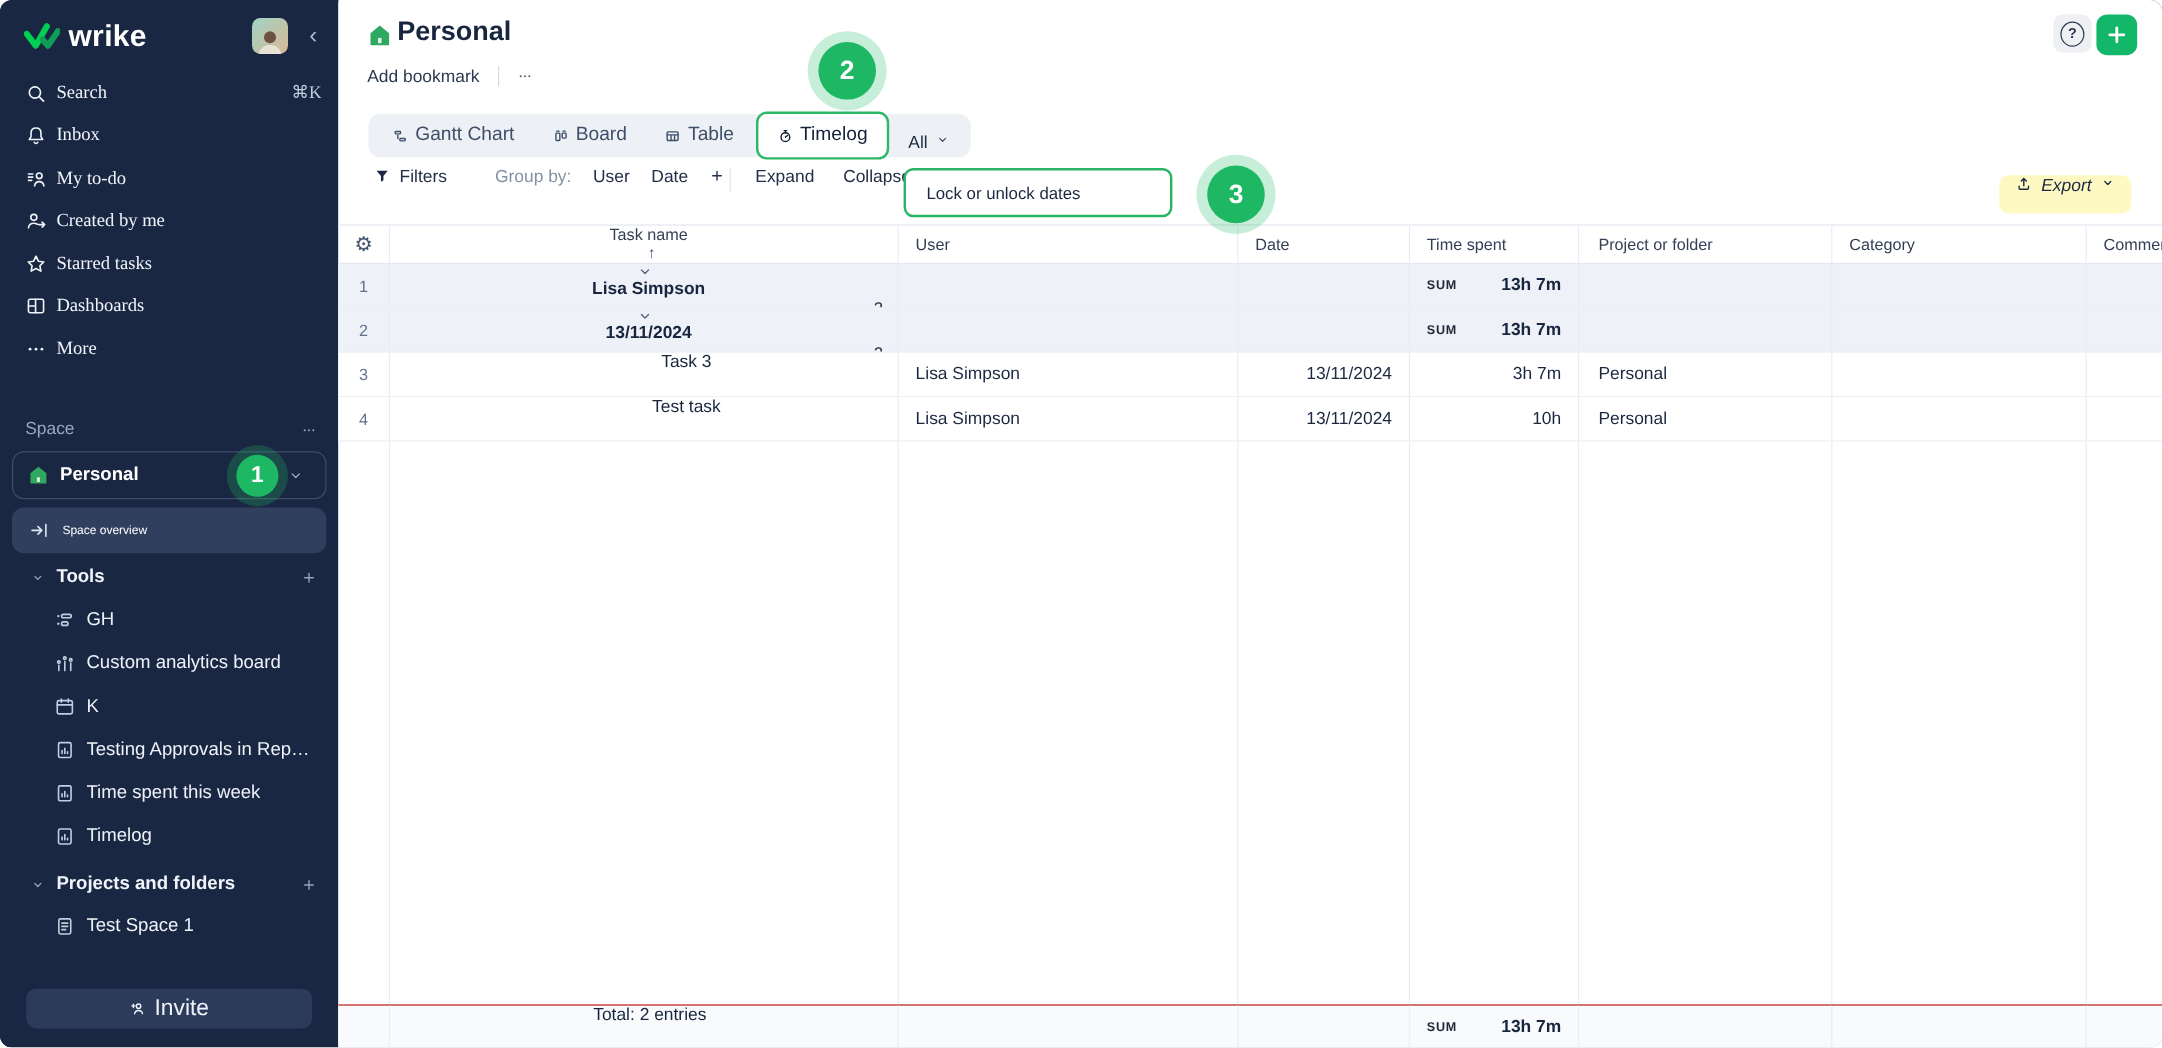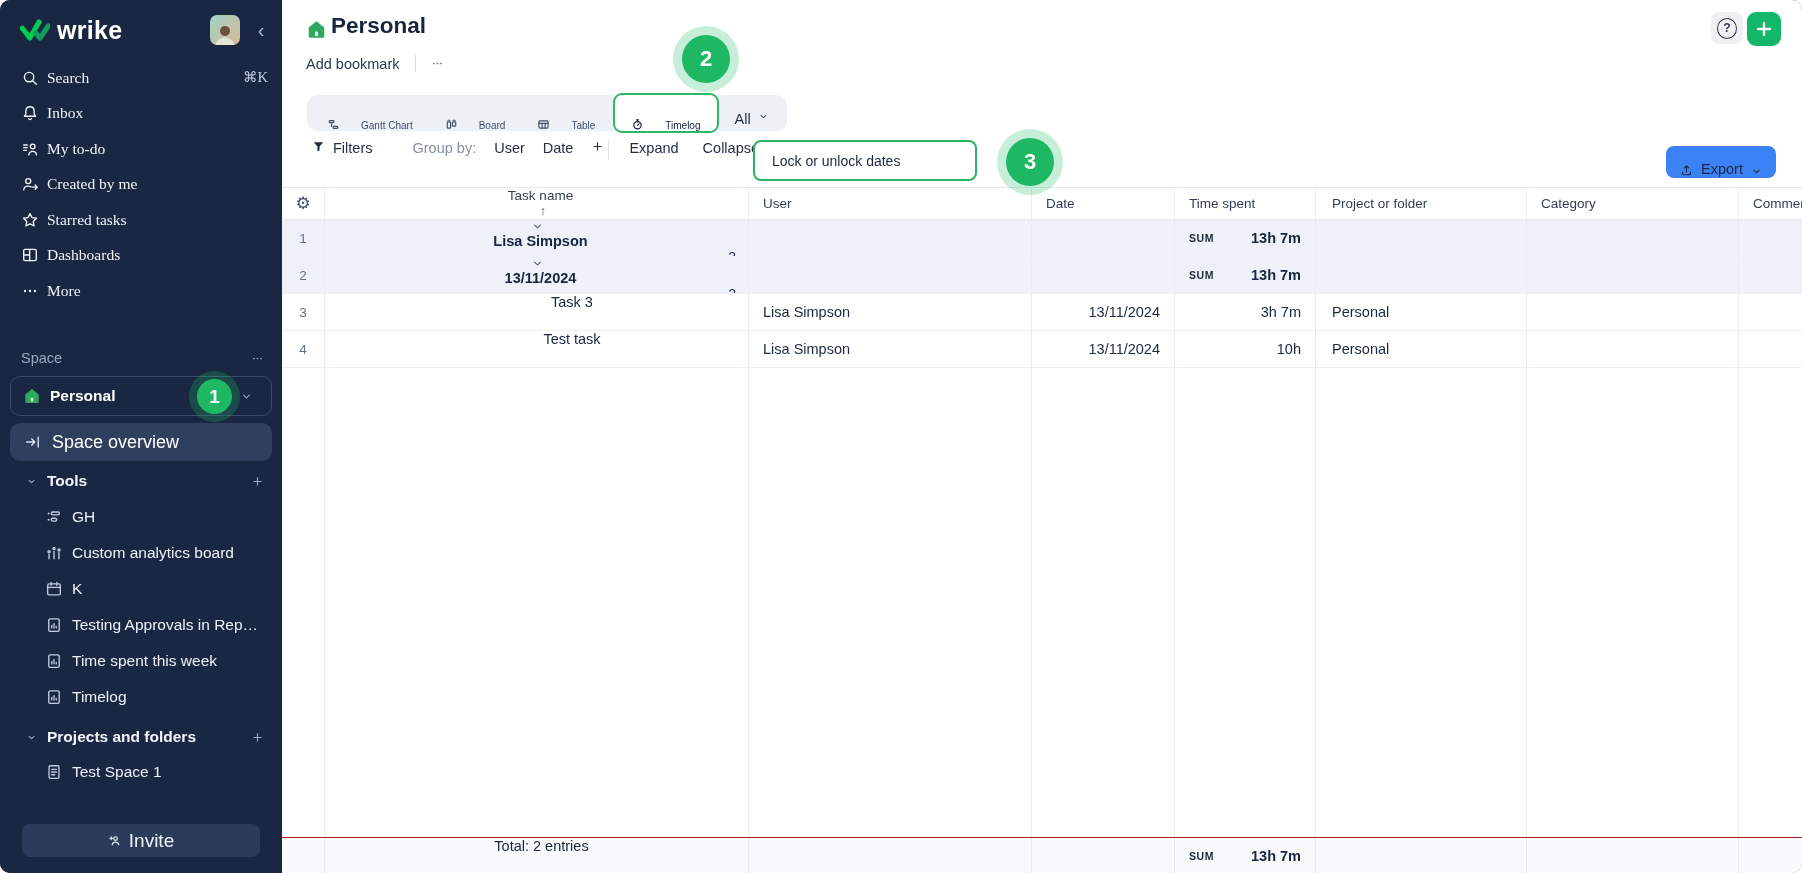--- a/index.html
+++ b/index.html
@@ -17,51 +17,51 @@
   .collapse{width:26px;height:26px;display:flex;align-items:center;justify-content:center;color:#aeb9cf;font-size:20px;margin-left:8px;}
   .nav{position:absolute;top:60px;left:0;right:0;}
   .nav-item{height:35.5px;display:flex;align-items:center;padding:0 14px 0 21px;font-size:15.5px;font-weight:500;color:#f0f4fa;cursor:pointer;font-family:Liberation Serif, serif;}
   .nav-item .lbl{margin-left:8px;}
   .shortcut{margin-left:auto;color:#c3cddf;font-size:14.5px;font-weight:400;}
   .sec-row{position:absolute;top:350px;left:21px;right:18px;display:flex;align-items:center;font-size:14.5px;color:#9aa7bf;}
   .space-selector{position:absolute;top:376px;left:10px;right:10px;height:40px;border:1px solid #3e4c6b;border-radius:10px;display:flex;align-items:center;padding:0 12px;box-sizing:border-box;}
   .space-selector .lbl{margin-left:9px;font-size:15.5px;font-weight:600;color:#fff;}
   .space-selector .chev{margin-left:auto;color:#97a3ba;}
   .space-overview{position:absolute;top:423px;left:10px;right:10px;height:38px;background:#313f5f;border-radius:10px;display:flex;align-items:center;padding:0 14px;box-sizing:border-box;color:#fff;}
-  .space-overview .lbl{margin-left:10px;font-size:18px;font-weight:500;}
+  .space-overview .lbl{margin-left:10px;font-size:10px;font-weight:500;}
   .tree-header{position:absolute;left:0;right:0;height:32px;display:flex;align-items:center;padding:0 18px 0 26px;box-sizing:border-box;font-size:15.5px;font-weight:600;color:#f0f4fa;}
   .tree-header .chev{color:#97a3ba;margin-right:10px;}
   .tree-header .plus{margin-left:auto;color:#97a3ba;}
   .tree-list{position:absolute;left:0;right:0;}
   .tree-item{height:36px;display:flex;align-items:center;padding-left:45px;font-size:15.5px;font-weight:400;color:#eef2f8;cursor:pointer;}
   .tree-item .lbl{margin-left:9px;white-space:nowrap;overflow:hidden;max-width:205px;}
   .tree-item .ic{color:#c3cddf;}
   .invite-btn{position:absolute;left:22px;right:22px;bottom:16px;height:33px;background:#2d3b5b;border:none;border-radius:8px;color:#eef2f8;font-size:19px;font-family:inherit;display:flex;align-items:center;justify-content:center;gap:8px;cursor:pointer;}
   
   .main{position:absolute;left:282px;top:0;right:0;bottom:0;background:#fff;color:#1b2840;}
   .hd{position:absolute;left:0;right:0;top:0;height:187px;}
   .title-house{position:absolute;left:24px;top:19px;color:#2fa860;}
   .page-title{position:absolute;left:49px;top:13px;margin:0;font-size:22.5px;font-weight:700;color:#18253f;}
   .bm-row{position:absolute;left:24px;top:55px;display:flex;align-items:center;font-size:14.5px;color:#2a3950;}
   .bm-div{width:1px;height:17px;background:#d5dbe4;margin:0 15px;}
   .help-btn{position:absolute;right:59px;top:12px;width:32px;height:32px;border-radius:8px;background:#eef0f4;border:none;display:flex;align-items:center;justify-content:center;cursor:pointer;}
   .q-circle{width:19px;height:19px;border:1.5px solid #2a3750;border-radius:50%;display:flex;align-items:center;justify-content:center;font-size:12px;font-weight:600;color:#2a3750;}
   .plus-btn{position:absolute;right:21px;top:12px;width:34px;height:34px;border-radius:9px;background:#12b76a;border:none;display:flex;align-items:center;justify-content:center;color:#fff;cursor:pointer;}
   .tabbar{position:absolute;left:25px;top:95px;height:36px;background:#edf0f5;border-radius:10px;display:inline-flex;align-items:center;padding:0 4px;}
-  .tab{display:flex;align-items:flex-end;gap:21px;padding:0 16px;font-size:10px;color:#3f4f6b;height:36px;cursor:pointer;white-space:nowrap;}
+  .tab{display:flex;align-items:center;gap:6px;padding:0 16px;font-size:16px;color:#3f4f6b;height:36px;cursor:pointer;white-space:nowrap;}
   .tab.active{background:#fff;border:2px solid #2cb866;border-radius:9px;height:40px;box-sizing:border-box;color:#15213a;font-weight:500;margin:0 2px;}
   .all-chip{display:flex;align-items:flex-start;gap:7px;padding:0 14px;font-size:14.5px;font-weight:500;color:#1d2a44;cursor:pointer;margin-top:12px;}
   .toolbar{position:absolute;left:0;top:140px;height:41px;display:flex;padding-left:30px;font-size:14.5px;color:#232f47;}
   .toolbar .funnel{color:#1c2940;margin-right:8px;}
   .tb-gap{width:22px;}
   .tb-muted{color:#8591a6;}
   .tb-item{margin-right:18px;cursor:pointer;}
   .tb-div{width:1px;height:20px;background:#dfe4ec;margin:0 20px 0 4px;}
   .lockbox{position:absolute;left:471px;top:140px;width:224px;height:41px;border:2px solid #29b563;border-radius:8px;background:#fff;box-sizing:border-box;display:flex;align-items:center;padding-left:17px;font-size:14px;color:#1b2840;z-index:4;}
-  .export-btn{position:absolute;right:26px;top:146px;width:110px;height:32px;background:#3b82f6;border:none;border-radius:8px;display:flex;align-items:flex-end;justify-content:center;gap:8px;font-size:14.5px;font-family:inherit;color:#1c2940;cursor:pointer;}
+  .export-btn{position:absolute;right:26px;top:146px;width:110px;height:32px;background:#fef9c3;border:none;border-radius:8px;display:flex;align-items:flex-start;justify-content:center;gap:8px;font-size:14.5px;font-family:inherit;color:#1c2940;cursor:pointer;font-style:italic;}
   
   .halo{position:absolute;border-radius:50%;background:rgba(30,186,100,.25);z-index:9;}
   .step{position:absolute;border-radius:50%;background:#1eb864;color:#fff;display:flex;align-items:center;justify-content:center;font-weight:700;z-index:10;}
   .halo.h1{width:51px;height:51px;left:189px;top:371px;}
   .step.s1{width:35px;height:35px;left:197px;top:379px;font-size:19px;}
   .halo.h2{width:66px;height:66px;left:391px;top:26px;}
   .step.s2{width:48px;height:48px;left:400px;top:35px;font-size:22px;}
   .halo.h3{width:66px;height:66px;left:715px;top:129px;}
   .step.s3{width:48px;height:48px;left:724px;top:138px;font-size:22px;}
   

